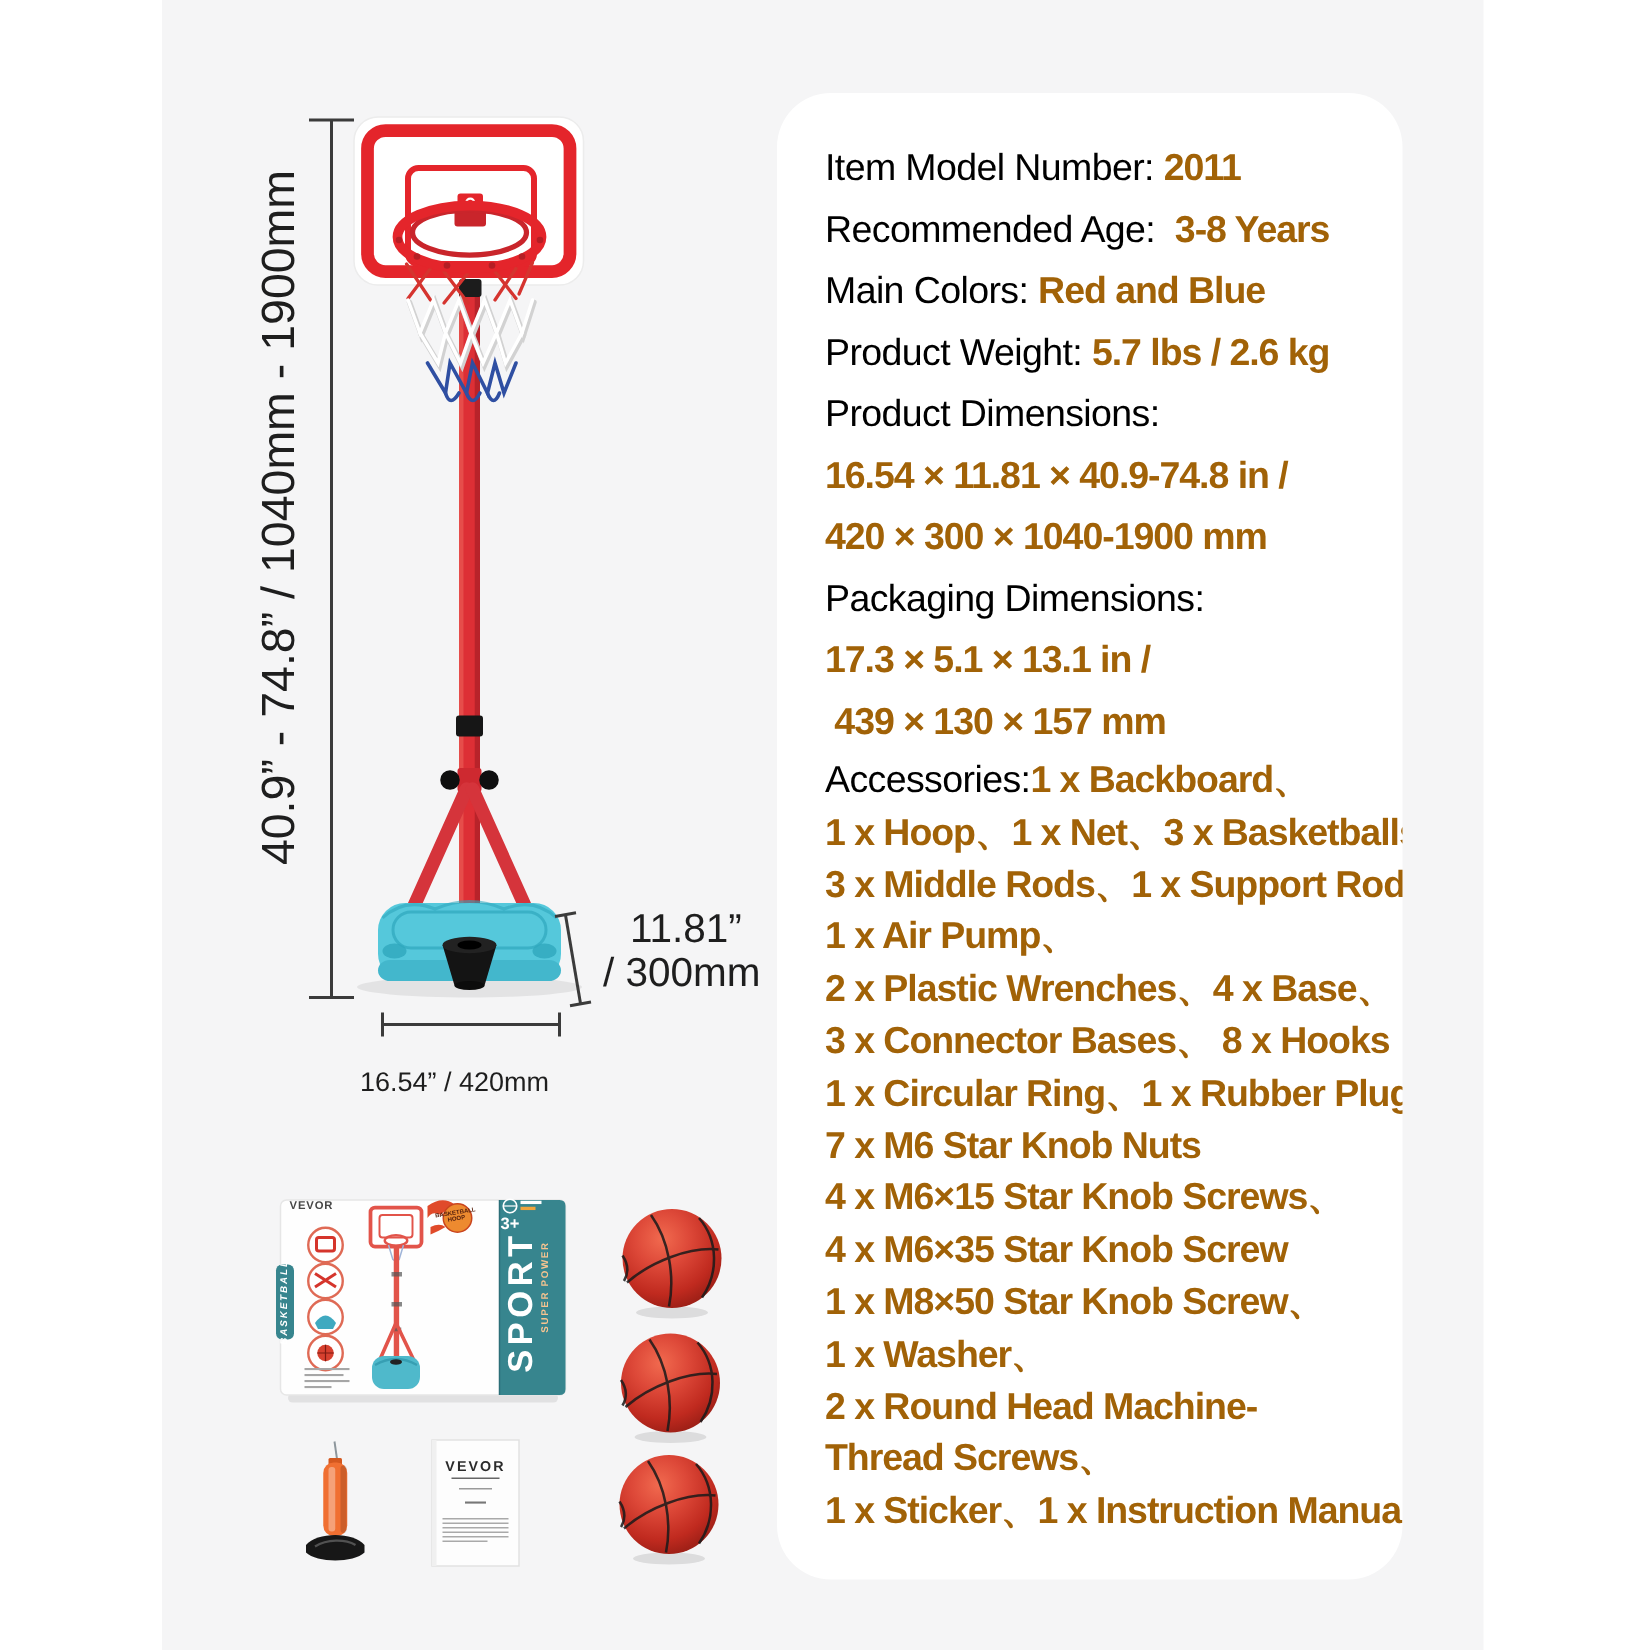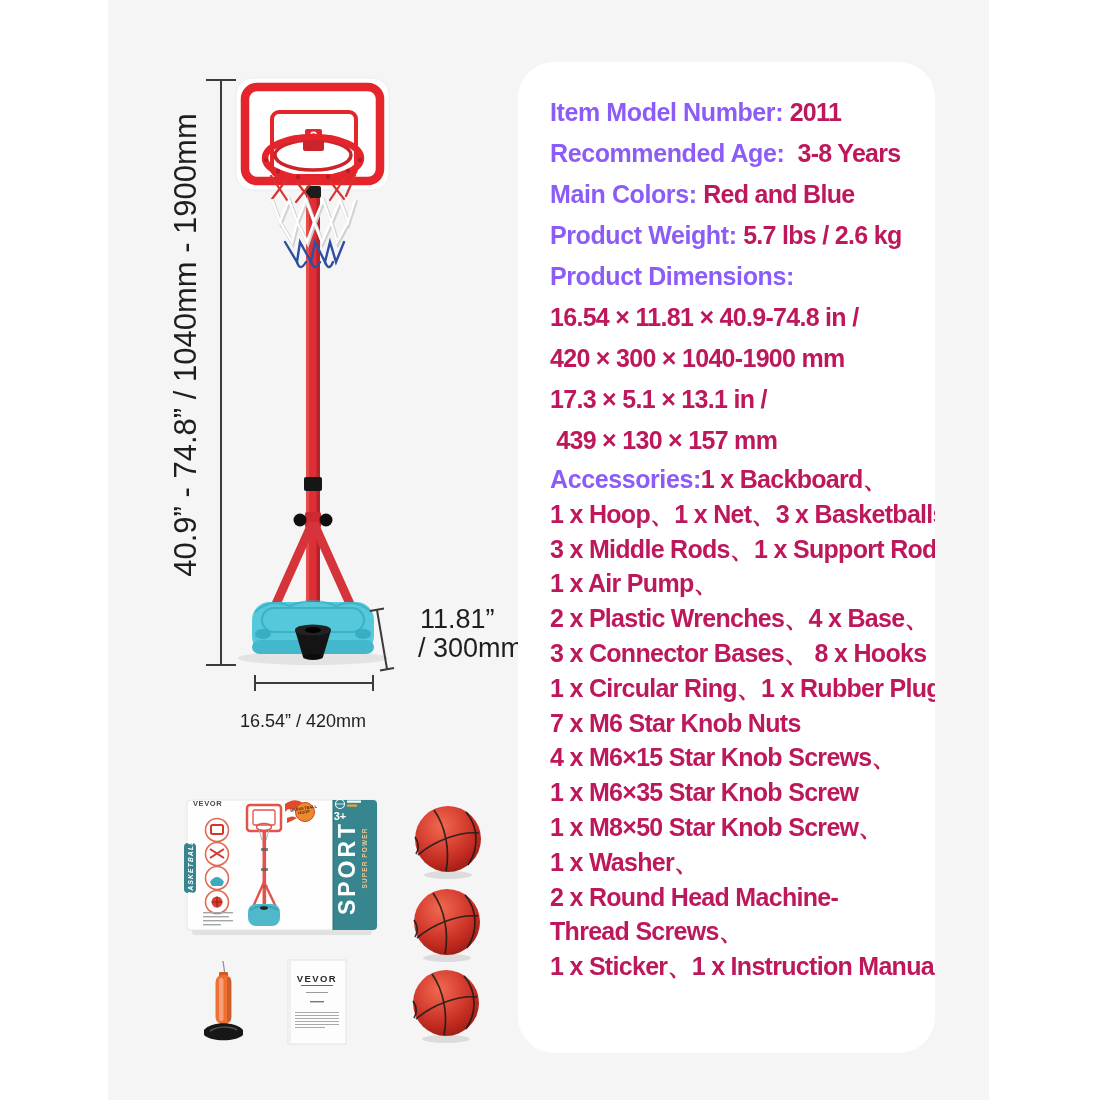--- a/index.html
+++ b/index.html
@@ -5,32 +5,32 @@
   html,body{margin:0;padding:0;background:#ffffff;}
   .stage{position:relative;width:1100px;height:1100px;background:#ffffff;overflow:hidden;
          font-family:"Liberation Sans","DejaVu Sans",sans-serif;}
   .content-bg{position:absolute;left:108px;top:0;width:881px;height:1100px;background:#f5f5f6;}
   .illus{position:absolute;left:0;top:0;width:1100px;height:1100px;pointer-events:none;}
 
   
   .dim-label{position:absolute;color:#1e1e1e;font-weight:500;white-space:nowrap;}
   .height-label{left:186px;top:345px;font-size:31px;transform:translate(-50%,-50%) rotate(-90deg);}
   .depth-label-1{left:420px;top:604px;font-size:27px;}
-  .depth-label-2{left:418px;top:633px;font-size:27px;}
+  .depth-label-2{left:402px;top:633px;font-size:27px;}
   .width-label{left:152px;top:711px;width:302px;text-align:center;font-size:18px;}
 
   
   .spec-panel{position:absolute;left:518px;top:62px;width:417px;height:991px;background:#ffffff;
               border-radius:36px;overflow:hidden;box-sizing:border-box;padding:30px 18px 0 32px;}
   .row{white-space:pre;font-size:25px;letter-spacing:-0.4px;}
   .row.spec{height:41px;line-height:41px;}
   .row.acc{height:34.8px;line-height:34.8px;}
   .row.acc-first{margin-top:1px;}
-  .row .k{color:#8b5cf6;font-weight:700;}
-  .row .v{color:#be185d;font-weight:700;letter-spacing:-0.7px;}
+  .row .k{color:#000000;font-weight:400;}
+  .row .v{color:#a16207;font-weight:700;letter-spacing:-0.7px;}
 
   
   .box-brand{position:absolute;left:193px;top:799px;font-size:7.5px;font-weight:700;
              letter-spacing:0.6px;color:#474747;}
   .box-side-text{position:absolute;left:190px;top:868px;font-size:6.5px;font-weight:700;font-style:italic;
                  color:#ffffff;letter-spacing:1.3px;white-space:nowrap;
                  transform:translate(-50%,-50%) rotate(-90deg);}
   .box-sport{position:absolute;left:347px;top:868px;font-size:23px;font-weight:800;color:#ffffff;
              letter-spacing:3px;white-space:nowrap;transform:translate(-50%,-50%) rotate(-90deg);}
   .box-sport-sub{position:absolute;left:364px;top:858px;font-size:6.5px;font-weight:700;color:#f7c490;
@@ -292,31 +292,32 @@
   <div class="manual-brand">VEVOR</div>
 
   <div class="spec-panel">
     <div class="row spec"><span class="k">Item Model Number: </span><span class="v">2011</span></div>
     <div class="row spec"><span class="k">Recommended Age:  </span><span class="v">3-8 Years</span></div>
     <div class="row spec"><span class="k">Main Colors: </span><span class="v">Red and Blue</span></div>
     <div class="row spec"><span class="k">Product Weight: </span><span class="v">5.7 lbs / 2.6 kg</span></div>
     <div class="row spec"><span class="k">Product Dimensions:</span><span class="v"></span></div>
     <div class="row spec"><span class="k"></span><span class="v">16.54 × 11.81 × 40.9-74.8 in /</span></div>
     <div class="row spec"><span class="k"></span><span class="v">420 × 300 × 1040-1900 mm</span></div>
+    <div class="row spec"><span class="k">Packaging Dimensions:</span><span class="v"></span></div>
     <div class="row spec"><span class="k"></span><span class="v">17.3 × 5.1 × 13.1 in /</span></div>
     <div class="row spec"><span class="k"></span><span class="v"> 439 × 130 × 157 mm</span></div>
     <div class="row acc acc-first"><span class="k">Accessories:</span><span class="v">1 x Backboard、</span></div>
     <div class="row acc"><span class="k"></span><span class="v">1 x Hoop、1 x Net、3 x Basketballs、</span></div>
     <div class="row acc"><span class="k"></span><span class="v">3 x Middle Rods、1 x Support Rod、</span></div>
     <div class="row acc"><span class="k"></span><span class="v">1 x Air Pump、</span></div>
     <div class="row acc"><span class="k"></span><span class="v">2 x Plastic Wrenches、4 x Base、</span></div>
     <div class="row acc"><span class="k"></span><span class="v">3 x Connector Bases、 8 x Hooks</span></div>
     <div class="row acc"><span class="k"></span><span class="v">1 x Circular Ring、1 x Rubber Plug、</span></div>
     <div class="row acc"><span class="k"></span><span class="v">7 x M6 Star Knob Nuts</span></div>
     <div class="row acc"><span class="k"></span><span class="v">4 x M6×15 Star Knob Screws、</span></div>
-    <div class="row acc"><span class="k"></span><span class="v">1 x M6×35 Star Knob Screw</span></div>
+    <div class="row acc"><span class="k"></span><span class="v">4 x M6×35 Star Knob Screw</span></div>
     <div class="row acc"><span class="k"></span><span class="v">1 x M8×50 Star Knob Screw、</span></div>
     <div class="row acc"><span class="k"></span><span class="v">1 x Washer、</span></div>
     <div class="row acc"><span class="k"></span><span class="v">2 x Round Head Machine-</span></div>
     <div class="row acc"><span class="k"></span><span class="v">Thread Screws、</span></div>
     <div class="row acc"><span class="k"></span><span class="v">1 x Sticker、1 x Instruction Manual</span></div>
   </div>
 </div>
 
 </body></html>

